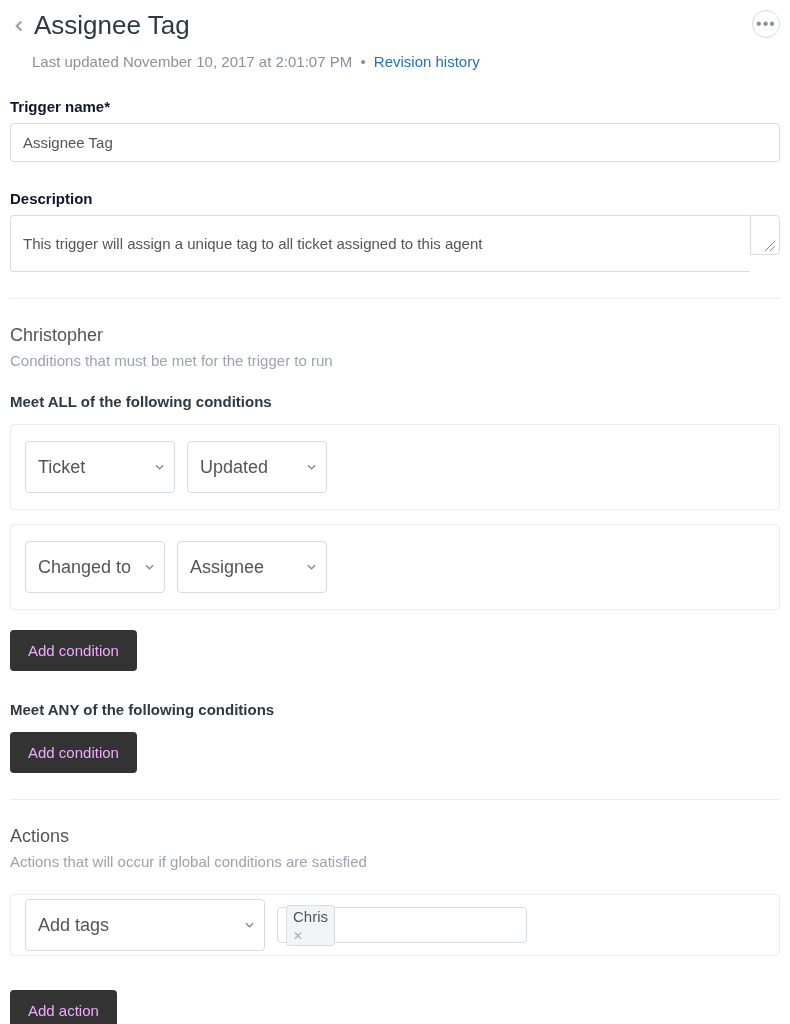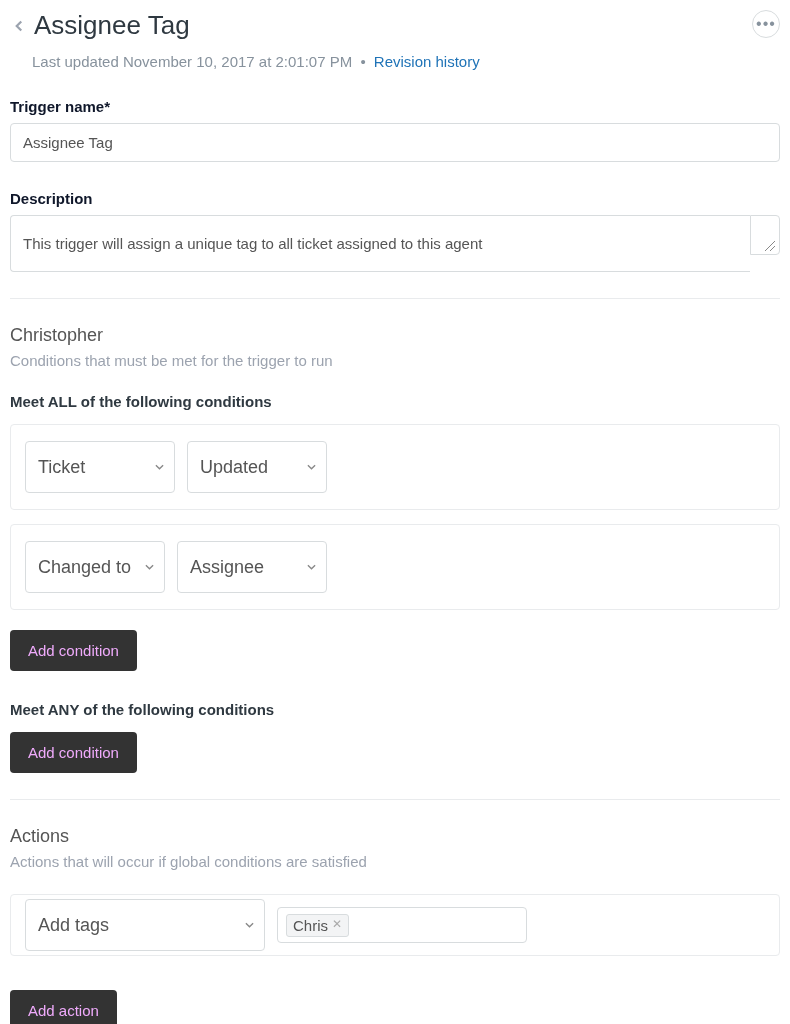--- a/index.html
+++ b/index.html
@@ -182,20 +182,21 @@
     .tag-chip {
       background: #f3f4f5;
       border: 1px solid #d8dcde;
       border-radius: 3px;
       padding: 2px 6px;
       font-size: 15px;
       color: #555;
       display: inline-flex;
       align-items: flex-start;
       gap: 4px;
+      flex-direction: column;
     }
     .tag-x { color: #aaa; font-size: 12px; cursor: pointer; }
   </style>
 </head>
 <body>
 
 
 
 
 <div class="header-row">

